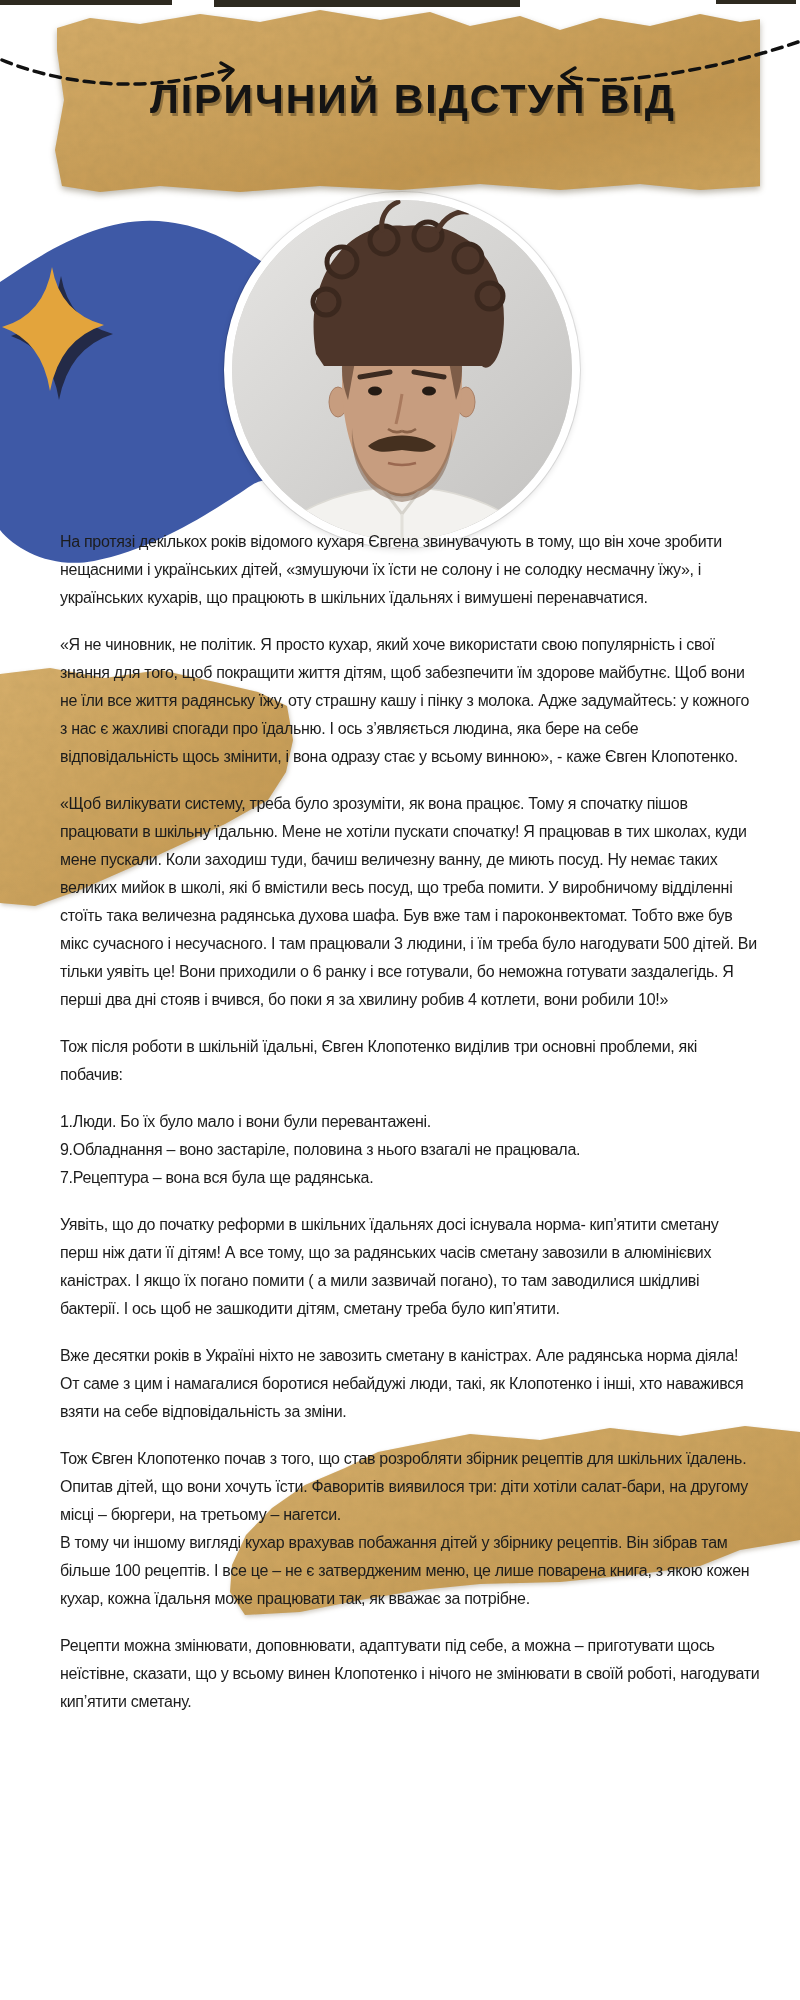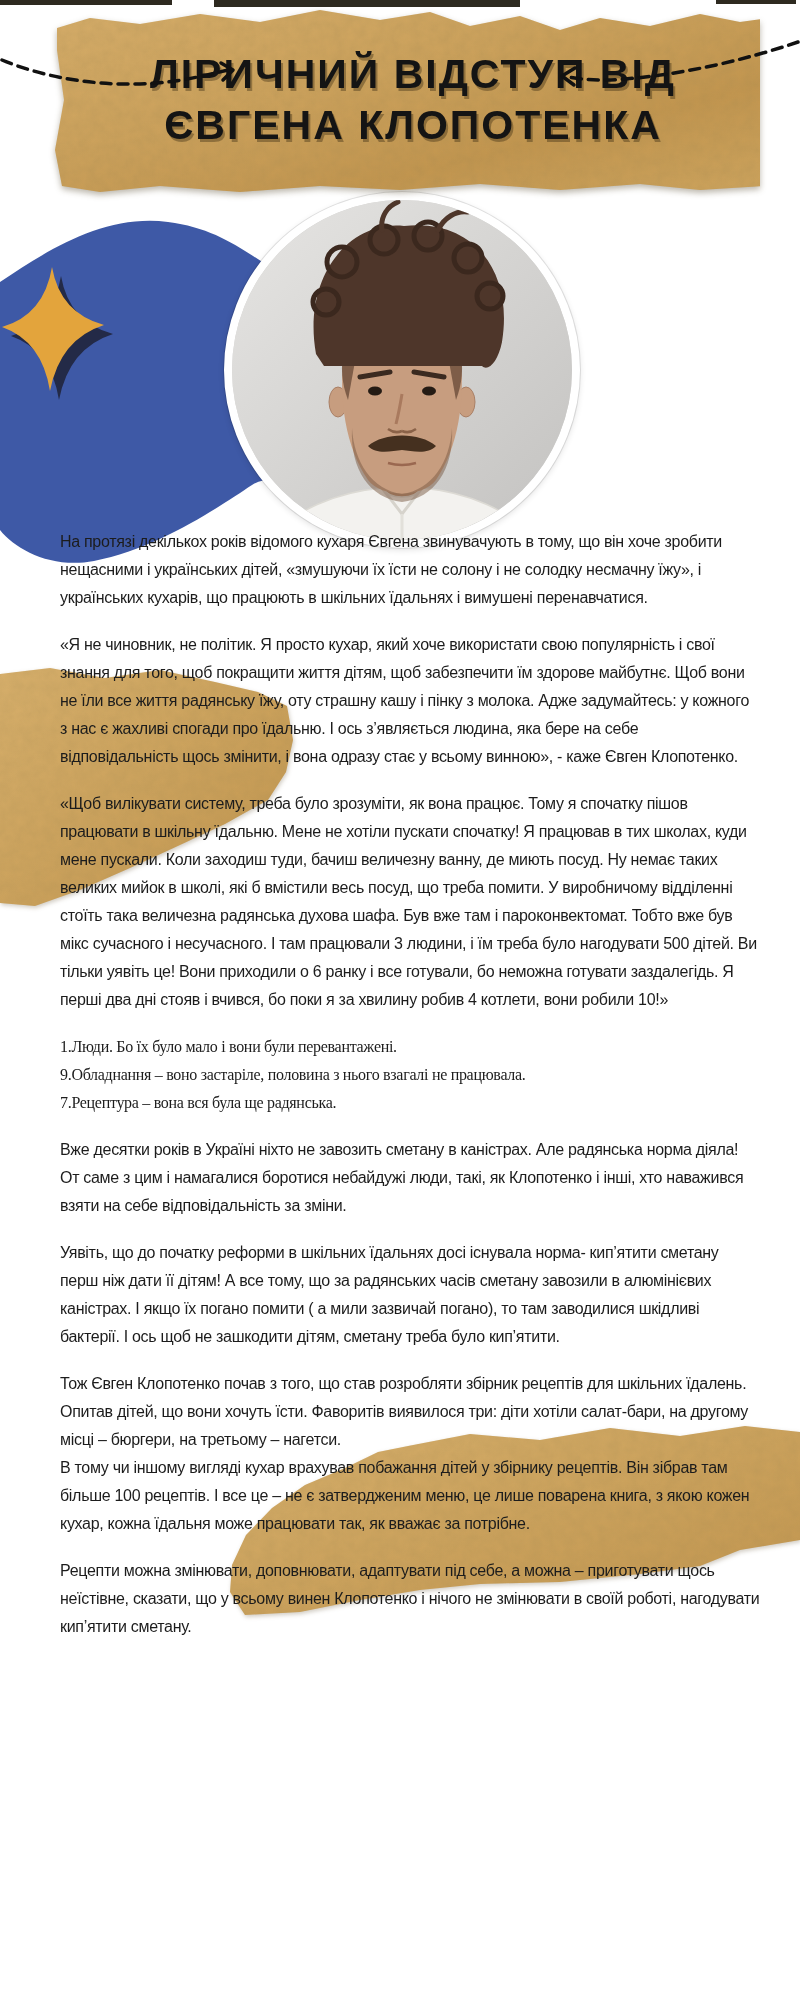--- a/index.html
+++ b/index.html
@@ -27,21 +27,21 @@
   .avatar svg { display:block; }
 
   
   .patch { position:absolute; z-index:4; }
   .patch svg { filter:drop-shadow(1px 2px 2px rgba(70,50,15,0.25)); }
 
   
   .article { position:absolute; left:60px; top:528px; width:700px; z-index:10;
              color:#1c1c1c; font-size:16px; line-height:28px; letter-spacing:-0.3px; }
   .article p { margin:0 0 19px 0; white-space:pre-line; }
-  .article .list { margin:0 0 19px 0;font-family:Liberation Serif, serif; }
+  .article .list { margin:0 0 19px 0; }
   .article .list div { white-space:pre-line; }
 </style>
 </head>
 <body>
 
 <div class="page">
 
   <svg class="blob-svg" width="560" height="400" viewBox="0 0 560 400">
     <path fill="#3E59A6" d="M 0,92
       C 48,60 104,24 168,32
@@ -126,21 +126,20 @@
         L 772,60 762,100 770,150 766,186
         L 700,190 640,184 560,190 480,184 400,190 320,186 240,192 160,186 100,192 62,186
         L 55,150 64,100 57,50 Z"></path>
       <path fill="url(#kg1)" filter="url(#kf1)" opacity="0.5" d="M 57,28 L 90,18 140,24 200,14 260,22 320,10 380,20 430,12 470,26 520,16 560,30 600,18 650,26 700,14 740,22 768,18
         L 772,60 762,100 770,150 766,186
         L 700,190 640,184 560,190 480,184 400,190 320,186 240,192 160,186 100,192 62,186
         L 55,150 64,100 57,50 Z"></path>
     </svg>
     <div class="banner-titles">
       <div class="title-line">ЛІРИЧНИЙ ВІДСТУП ВІД</div>
-      <div class="title-line">ЄВГЕНА КЛОПОТЕНКА</div>
     </div>
   </div>
 
   <svg class="arrows" viewBox="0 0 800 130">
     <g stroke="#111111" stroke-width="3.5" fill="none" stroke-linecap="round">
       <path d="M 2,60 C 60,84 125,88 175,81 C 195,78 212,74 228,70" stroke-dasharray="10 7"></path>
       <path d="M 233,70 L 221,63 M 233,70 L 223,80" stroke-dasharray="none"></path>
     </g>
     <g stroke="#111111" stroke-width="3.5" fill="none" stroke-linecap="round">
       <path d="M 798,42 C 745,60 685,74 625,79 C 605,81 585,80 568,77" stroke-dasharray="10 7"></path>
@@ -191,25 +190,26 @@
       <path fill="url(#kg3)" filter="url(#kf3)" opacity="0.45" d="M 188,26 L 250,14 320,20 390,8 460,16 525,6 580,12
         L 580,120 L 520,130 480,146 420,154 340,162 260,164 200,170 140,180 80,192 25,195
         L 10,172 12,145 26,115 52,88 85,65 125,48 158,32 Z"></path>
     </svg>
   </div>
 
   <div class="article">
     <p>На протязі декількох років відомого кухаря Євгена звинувачують в тому, що він хоче зробити нещасними і українських дітей, «змушуючи їх їсти не солону і не солодку несмачну їжу», і українських кухарів, що працюють в шкільних їдальнях і вимушені перенавчатися.</p>
     <p>«Я не чиновник, не політик. Я просто кухар, який хоче використати свою популярність і свої знання для того, щоб покращити життя дітям, щоб забезпечити їм здорове майбутнє. Щоб вони не їли все життя радянську їжу, оту страшну кашу і пінку з молока. Адже задумайтесь: у кожного з нас є жахливі спогади про їдальню. І ось з’являється людина, яка бере на себе відповідальність щось змінити, і вона одразу стає у всьому винною», - каже Євген Клопотенко.</p>
     <p>«Щоб вилікувати систему, треба було зрозуміти, як вона працює. Тому я спочатку пішов працювати в шкільну їдальню. Мене не хотіли пускати спочатку! Я працював в тих школах, куди мене пускали.  Коли заходиш туди, бачиш величезну ванну, де миють посуд. Ну немає таких великих мийок в школі, які б вмістили весь посуд, що треба помити.  У виробничому відділенні стоїть така величезна радянська духова шафа. Був вже там і пароконвектомат. Тобто вже був мікс сучасного і несучасного. І там працювали 3 людини, і їм треба було нагодувати 500 дітей. Ви тільки уявіть це! Вони приходили о 6 ранку і все готували, бо неможна готувати заздалегідь. Я перші два дні стояв і вчився, бо поки я за хвилину робив 4 котлети, вони робили 10!»</p>
+    <p>Тож після роботи в шкільній їдальні, Євген Клопотенко виділив три основні проблеми, які побачив:</p>
     <div class="list">
       <div>1.Люди. Бо їх було мало і вони були перевантажені.</div>
       <div>9.Обладнання – воно застаріле, половина з нього взагалі не працювала.</div>
       <div>7.Рецептура – вона вся була ще радянська.</div>
     </div>
+    <p>Уявіть, що до початку реформи в шкільних їдальнях досі існувала норма- кип’ятити сметану перш ніж дати її дітям!  А все тому, що за радянських часів сметану завозили в алюмінієвих каністрах. І якщо їх погано помити ( а мили зазвичай погано), то там заводилися шкідливі бактерії. І ось щоб не зашкодити дітям, сметану треба було кип’ятити.</p>
     <p>Вже десятки років в Україні ніхто не завозить сметану в каністрах. Але радянська норма діяла! От саме з цим і намагалися боротися небайдужі люди, такі, як Клопотенко і інші, хто наважився взяти на себе відповідальність за зміни.</p>
-    <p>Уявіть, що до початку реформи в шкільних їдальнях досі існувала норма- кип’ятити сметану перш ніж дати її дітям!  А все тому, що за радянських часів сметану завозили в алюмінієвих каністрах. І якщо їх погано помити ( а мили зазвичай погано), то там заводилися шкідливі бактерії. І ось щоб не зашкодити дітям, сметану треба було кип’ятити.</p>
     <p>Тож Євген Клопотенко почав з того, що став розробляти збірник рецептів для шкільних їдалень. Опитав дітей, що вони хочуть їсти. Фаворитів виявилося три: діти хотіли салат-бари, на другому місці – бюргери, на третьому – нагетси.
 В тому чи іншому вигляді кухар врахував побажання дітей у збірнику рецептів. Він зібрав там більше 100 рецептів. І все це – не є затвердженим меню, це лише поварена книга, з якою кожен кухар, кожна їдальня може працювати так, як вважає за потрібне.</p>
     <p>Рецепти можна змінювати, доповнювати, адаптувати під себе, а можна – приготувати щось неїстівне, сказати, що у всьому винен Клопотенко і нічого не змінювати в своїй роботі, нагодувати кип’ятити сметану.</p>
   </div>
 
 </div>
 
 </body></html>

